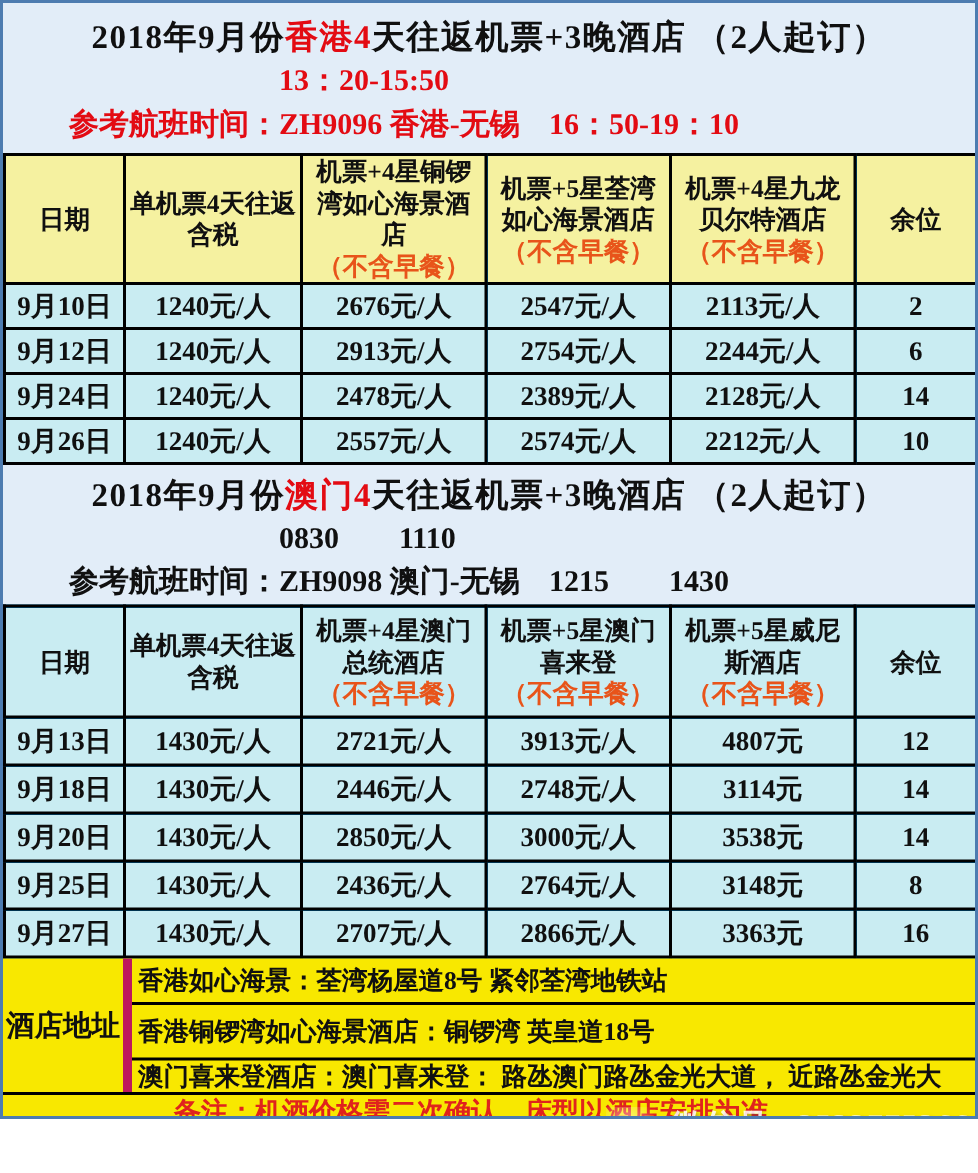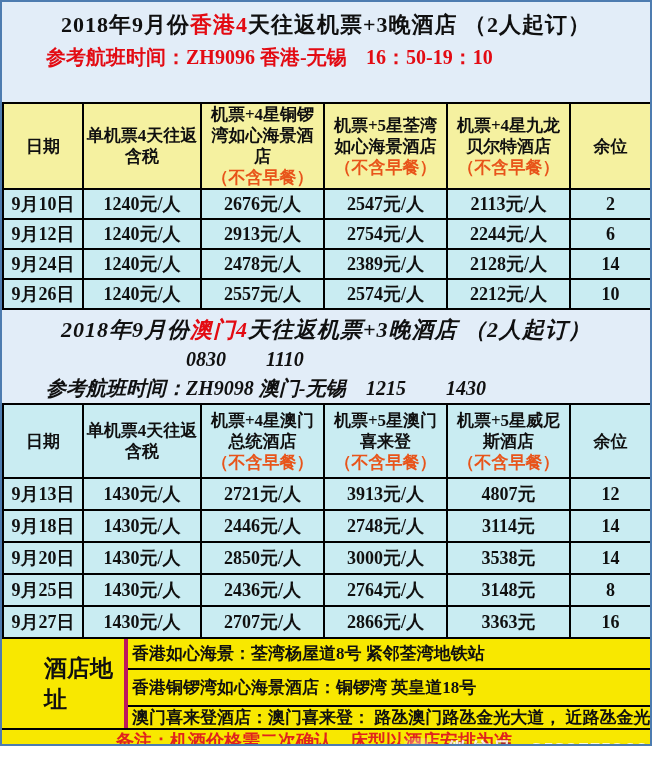--- a/index.html
+++ b/index.html
@@ -10,21 +10,21 @@
     border:2px solid var(--page-border,#4d7cb0);
     background:#0369a1;
     font-family:"Liberation Serif","DejaVu Serif",serif;
     font-weight:bold;
     color:#101010;
     overflow:hidden;
   }
   
   .title-block{background:var(--title-bg,#e2edf8);box-sizing:border-box;}
   .hk-block{height:100px;padding-top:9px;}
-  .mo-block{height:93px;padding-top:6px;font-style:italic;}
+  .mo-block{height:93px;padding-top:6px;}
   .main-title{text-align:center;font-size:22px;line-height:27px;letter-spacing:1px;white-space:nowrap;}
   .red{color:var(--red,#e30b13);}
   .flight-row{display:flex;font-size:20px;line-height:26px;margin-top:3px;white-space:pre;}
   .f-label{width:184px;flex:none;text-align:right;}
   .f-route{width:180px;flex:none;}
   .f-time{flex:none;}
   .f-time2{margin-left:40px;flex:none;}
   .red-flights .flight-row{color:var(--red,#e30b13);}
   
   table.price-table{width:648px;border-collapse:collapse;table-layout:fixed;}
@@ -36,21 +36,21 @@
   .price-table td{font-size:18px;}
   .hk-table th{background:var(--hk-header-bg,#f5f1a0);height:82px;}
   .hk-table td{background:var(--row-bg,#c9ecf2);height:28px;}
   .mo-table th{background:var(--row-bg,#c9ecf2);height:72px;}
   .mo-table td{background:var(--row-bg,#c9ecf2);height:30px;}
   .col-note{color:var(--orange-red,#e8541a);}
   
   .bottom{display:flex;background:var(--bottom-bg,#f8e800);}
   .addr-label{
     width:80px;flex:none;display:flex;align-items:center;justify-content:center;
-    font-size:23px;border-right:4px solid #be185d;padding-left:42px;
+    font-size:19px;border-right:6px solid #be185d;
   }
   .addr-rows{flex:1;min-width:0;border-radius:11px;}
   .addr-row{
     box-sizing:border-box;display:flex;align-items:center;
     padding:0 4px;font-size:17px;white-space:nowrap;overflow:hidden;
   }
   .addr-row.r1{height:31px;border-bottom:2px solid #000;}
   .addr-row.r2{height:37px;border-bottom:2px solid #000;}
   .addr-row.r3{height:24px;border-bottom:1px solid #000;line-height:22px;}
   .addr-row.r4{height:21px;line-height:20px;}
@@ -76,20 +76,21 @@
 </style>
 </head>
 <body>
 
 <div class="page">
 
   <section class="title-block hk-block red-flights">
     <div class="main-title"><span>2018年9月份</span><span class="red">香港4</span><span>天往返机票+3晚酒店 （2人起订）</span></div>
     <div class="flight-row">
       <span class="f-label"></span>
+      <span class="f-time">13：20-15:50</span>
       <span class="f-time2"></span>
     </div>
     <div class="flight-row">
       <span class="f-label">参考航班时间：</span>
       <span class="f-route">ZH9096 香港-无锡</span>
       <span class="f-time">16：50-19：10</span>
       <span class="f-time2"></span>
     </div>
   </section>
 

